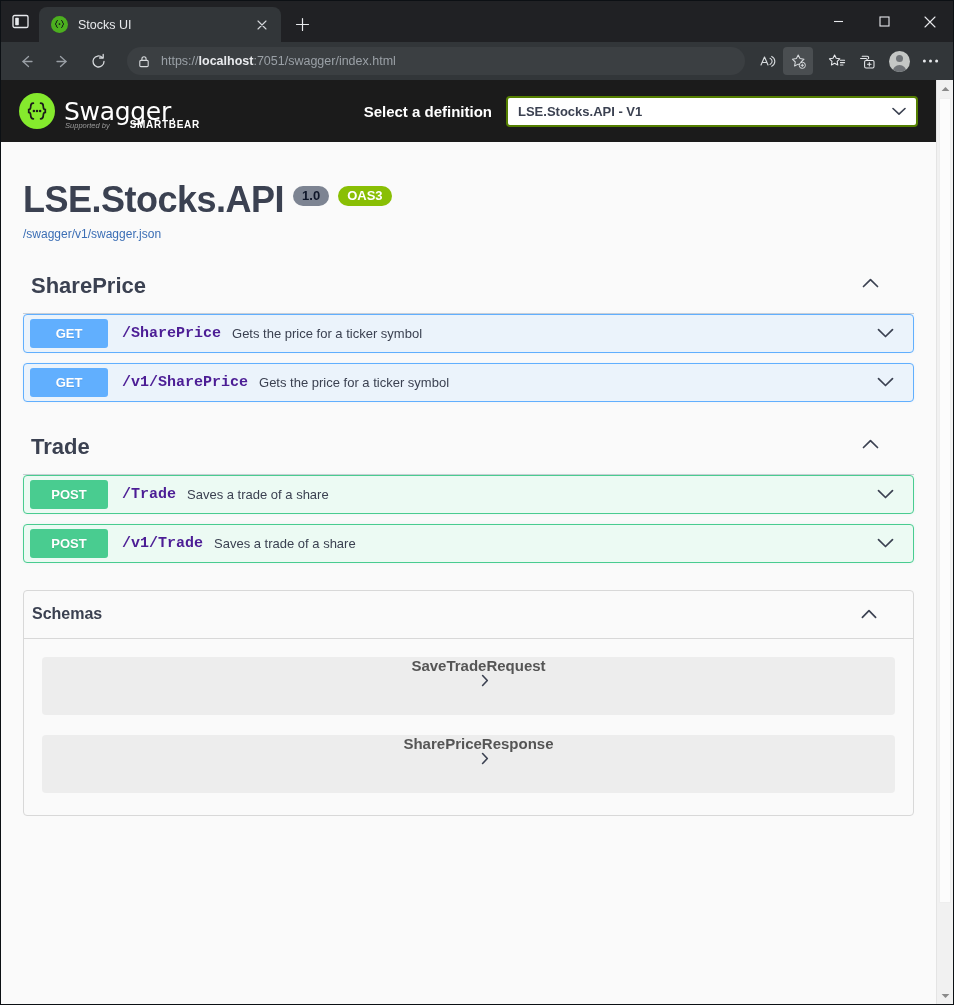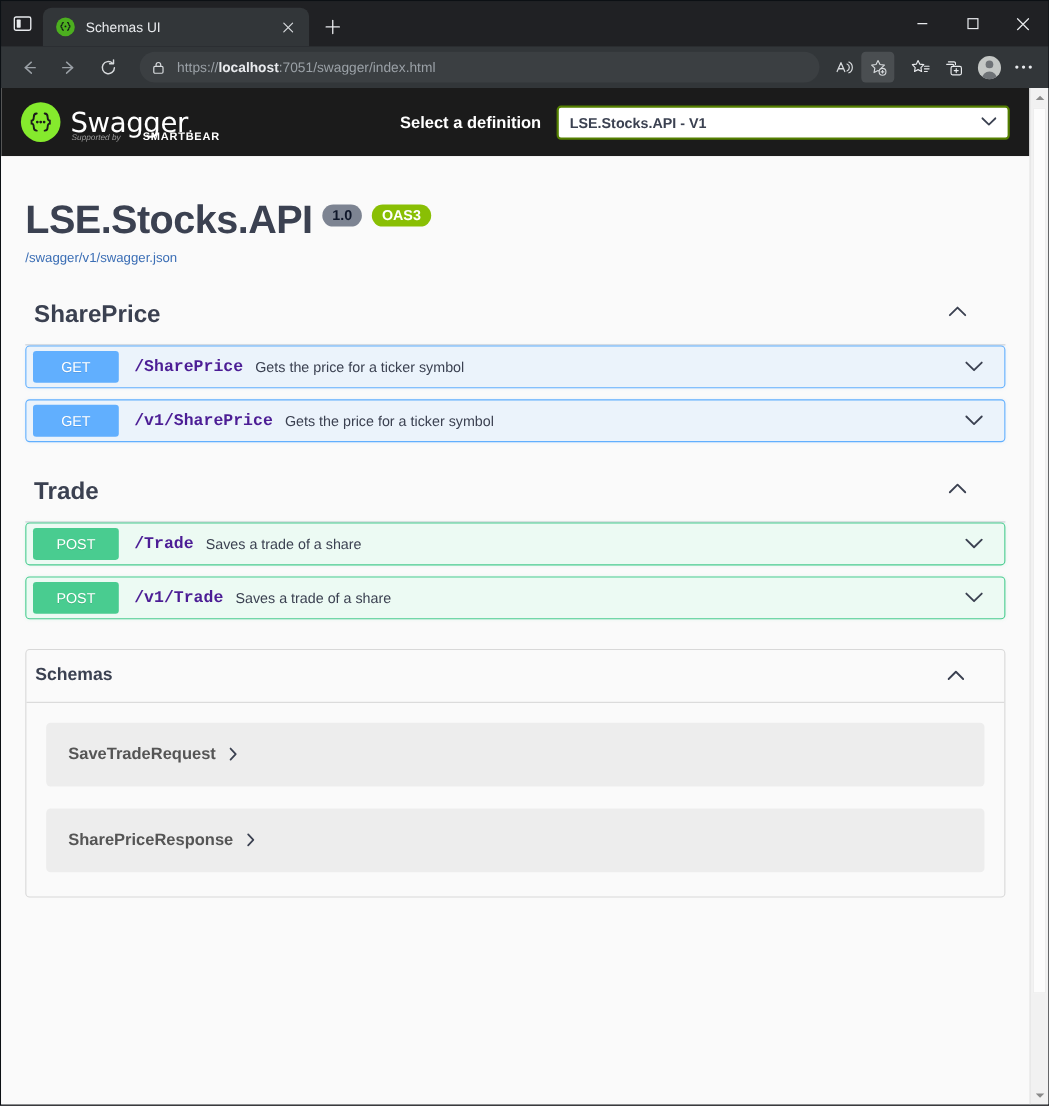--- a/index.html
+++ b/index.html
@@ -318,21 +318,21 @@
     background: #ecfaf3;
     border: 1px solid #49cc90;
     box-shadow: 0 0 3px rgba(73,204,144,.1);
   }
   .method {
     width: 78px; height: 29px;
     border-radius: 3px;
     display: flex; align-items: center; justify-content: center;
     color: #ffffff;
     font-size: 13px;
-    font-weight: 400;
+    font-weight: 700;
     font-family: "Liberation Sans", sans-serif;
     flex: 0 0 auto;
     margin-left: 2px;
     text-shadow: 0 1px 0 rgba(0,0,0,.1);
   }
   .method.get { background: #61affe; }
   .method.post { background: #49cc90; }
   .op-path {
     font-family: "Liberation Mono", monospace;
     font-size: 15px;
@@ -375,20 +375,21 @@
     flex: 1 1 auto;
   }
   .schemas-body { padding: 18px 18px 22px 18px; }
   .schema-row {
     background: #ededed;
     border-radius: 4px;
     height: 58px;
     display: flex; align-items: center;
     padding-left: 20px;
     margin-bottom: 20px;
+    flex-direction: column;
   }
   .schema-row:last-child { margin-bottom: 0; }
   .schema-name {
     font-size: 15px;
     font-weight: 700;
     color: #555555;
     font-family: "Liberation Sans", sans-serif;
   }
   .schema-caret {
     margin-left: 12px;
@@ -409,21 +410,21 @@
     </div>
 
     <div class="tab">
       <span class="tab-favicon">
         <svg width="11" height="11" viewBox="0 0 11 11">
           <path d="M3.6 1.6c-1 0-1.2.6-1.2 1.5 0 .9-.2 1.4-.9 1.4v1c.7 0 .9.5.9 1.4 0 .9.2 1.5 1.2 1.5" stroke="#0d1117" stroke-width="1" fill="none" stroke-linecap="round"></path>
           <path d="M7.4 1.6c1 0 1.2.6 1.2 1.5 0 .9.2 1.4.9 1.4v1c-.7 0-.9.5-.9 1.4 0 .9-.2 1.5-1.2 1.5" stroke="#0d1117" stroke-width="1" fill="none" stroke-linecap="round"></path>
           <circle cx="5.5" cy="5" r="0.85" fill="#0d1117"></circle>
         </svg>
       </span>
-      <span class="tab-title">Schemas UI</span>
+      <span class="tab-title">Stocks UI</span>
       <span class="tab-close">
         <svg width="10" height="10" viewBox="0 0 10 10">
           <path d="M1 1 L9 9 M9 1 L1 9" stroke="#d6d9dc" stroke-width="1.1" stroke-linecap="round"></path>
         </svg>
       </span>
     </div>
 
     <div class="newtab">
       <svg width="15" height="15" viewBox="0 0 15 15">
         <path d="M7.5 1.5 L7.5 13.5 M1.5 7.5 L13.5 7.5" stroke="#e8eaed" stroke-width="1.2" stroke-linecap="round"></path>

